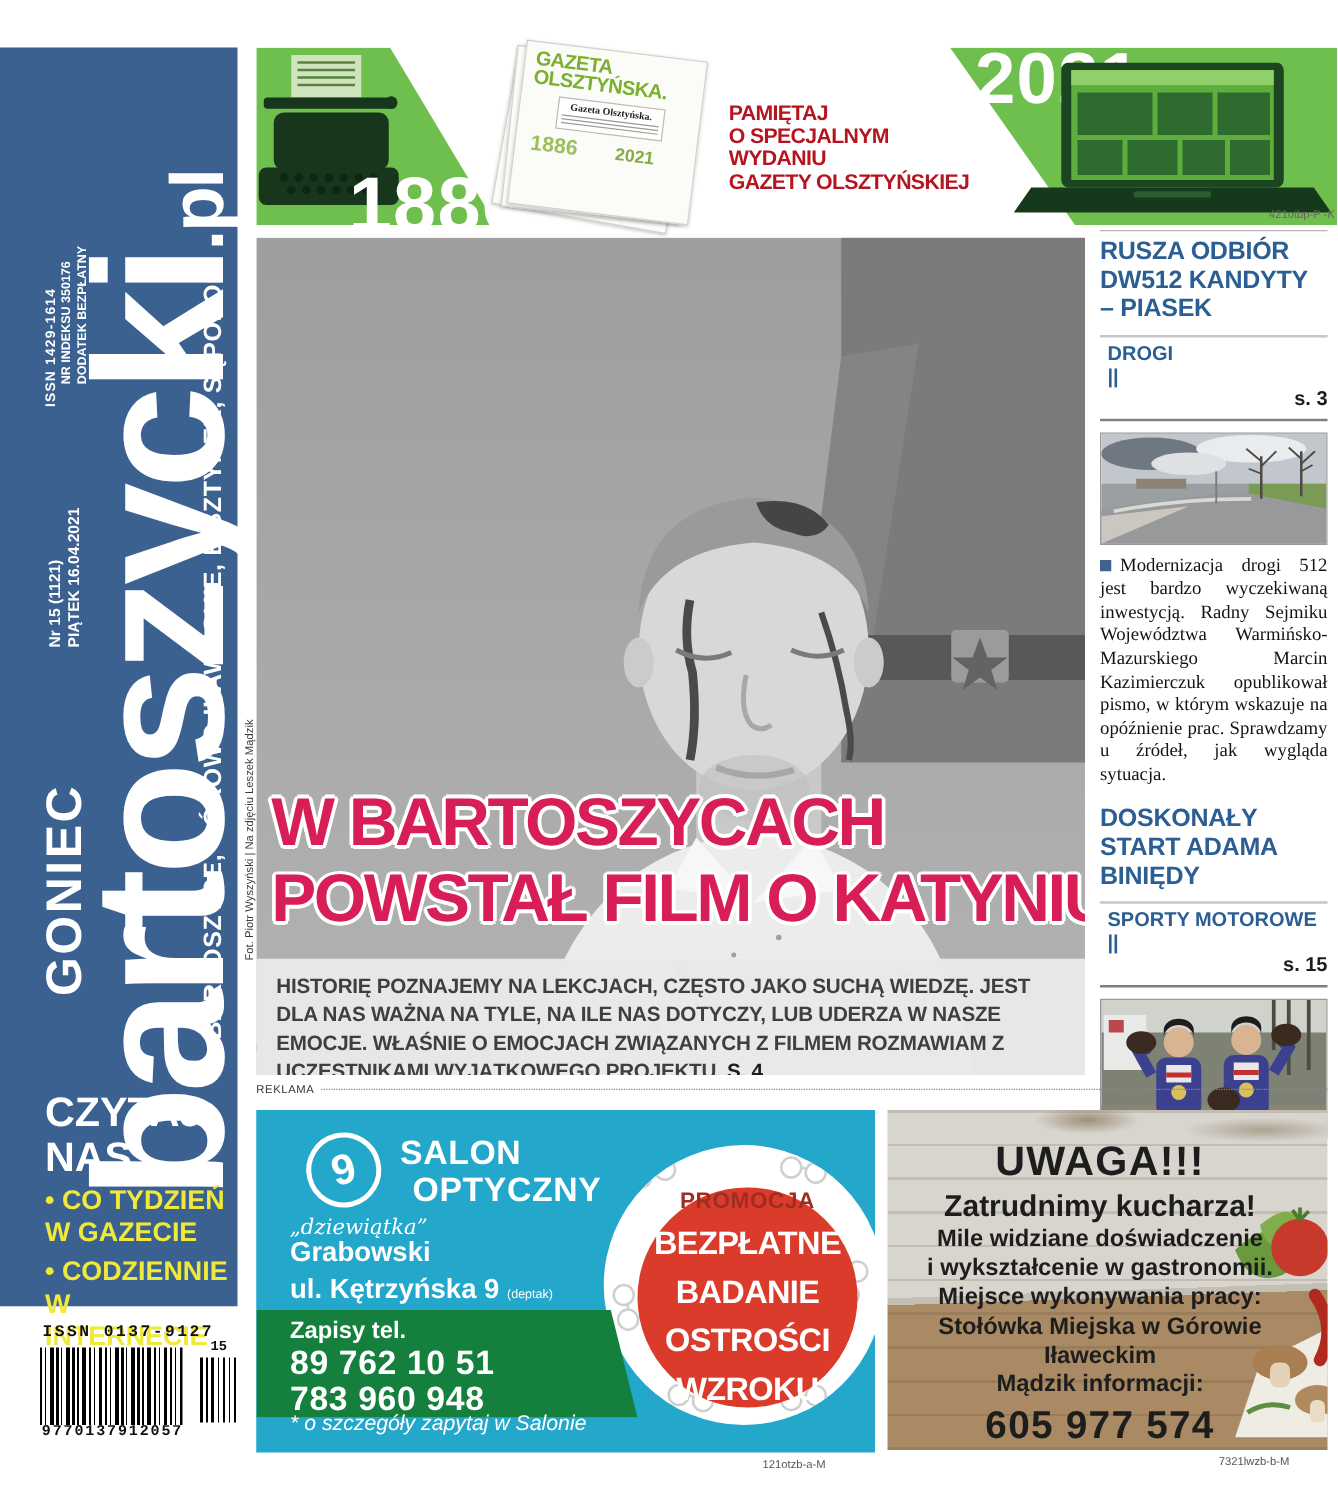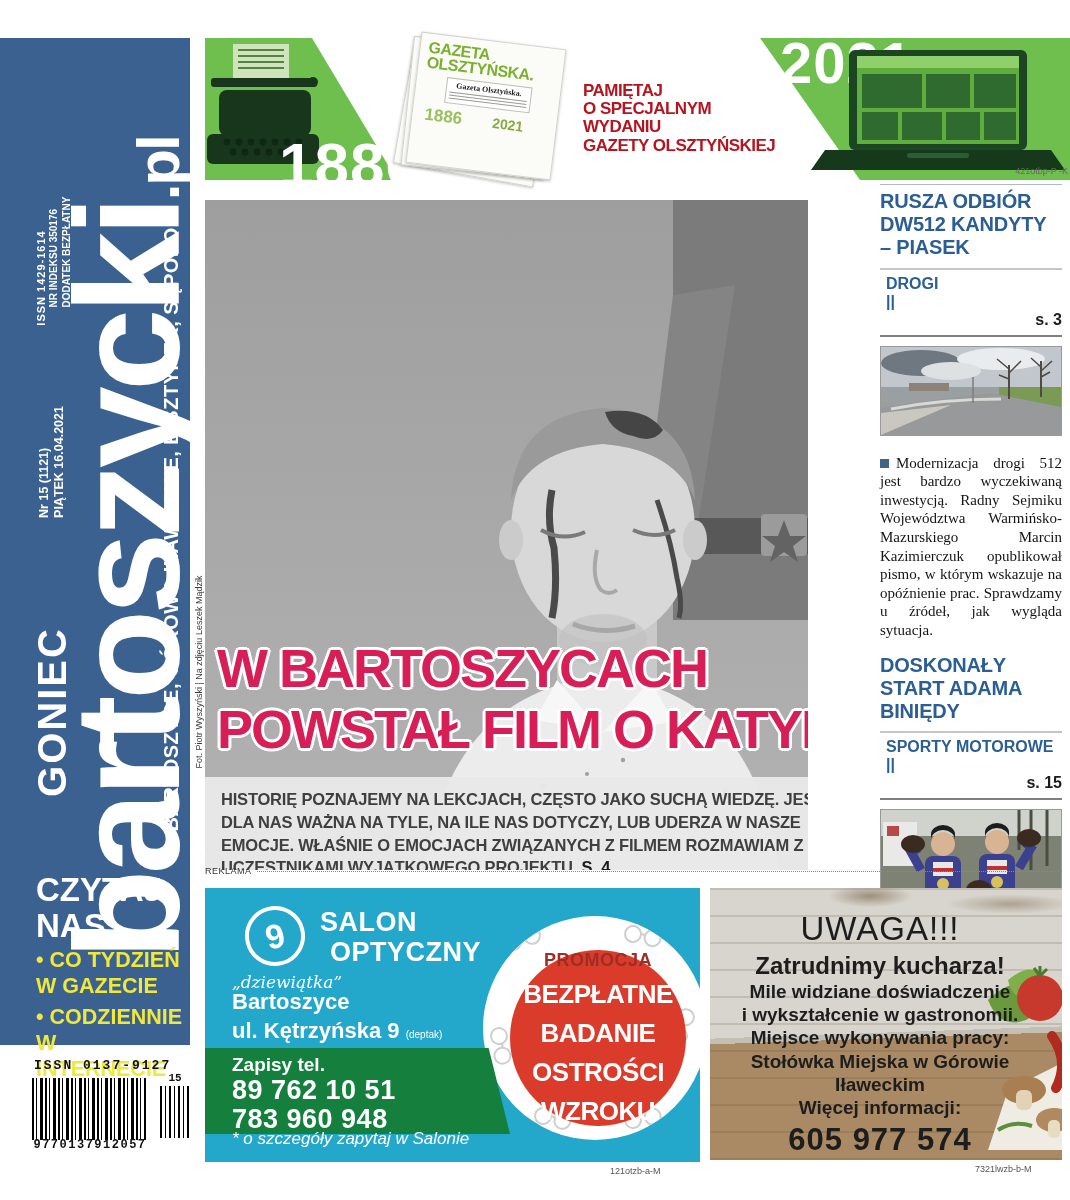--- a/index.html
+++ b/index.html
@@ -59,21 +59,21 @@
   .np-title{color:#7ab02e;font-weight:800;font-size:16px;line-height:.95;letter-spacing:-.5px;}
   .np-clip{margin:5px 0 0 22px;width:78px;background:#fff;border:1px solid #bdbdb6;padding:2px 3px;}
   .np-clip-title{font-family:"Liberation Serif",serif;font-weight:700;font-size:8px;color:#222;text-align:center;}
   .np-line{height:1px;background:#9b9b94;margin:2px 0;}
   .np-years{margin-top:4px;margin-left:4px;font-weight:800;}
   .np-y1{color:#9cc05c;font-size:17px;}
   .np-y2{color:#86a943;font-size:14px;margin-left:26px;}
   .rule-top-right{position:absolute;left:880px;top:184px;width:182px;height:1px;background:#b8b8b8;}
 
   
-  .main-photo{position:absolute;left:205px;top:200px;width:603px;height:670px;overflow:hidden;text-decoration:underline;}
+  .main-photo{position:absolute;left:205px;top:190px;width:663px;height:670px;overflow:hidden;text-decoration:underline;}
   .photo-credit{position:absolute;left:199px;top:672px;transform:translate(-50%,-50%) rotate(-90deg);
                 font-size:9px;color:#3c3c3c;white-space:nowrap;}
   .headline{position:absolute;left:12px;top:438px;color:#d81e56;font-weight:800;
             font-size:54px;line-height:1.13;letter-spacing:-2px;white-space:nowrap;
             text-shadow:-2px -2px 0 #fff,2px -2px 0 #fff,-2px 2px 0 #fff,2px 2px 0 #fff,0 3px 0 #fff,3px 0 0 #fff,-3px 0 0 #fff,0 -3px 0 #fff;}
   .standfirst{position:absolute;left:0;top:577px;width:663px;height:93px;background:rgba(232,232,232,.97);
               box-sizing:border-box;padding:11px 16px;color:#3f3f3f;font-weight:700;
               font-size:16.5px;line-height:1.38;letter-spacing:-.2px;}
   .standfirst b{color:#1c1c1c;font-weight:800;}
 
@@ -81,21 +81,21 @@
   .rightcol{position:absolute;left:880px;top:190px;width:182px;}
   .rc-title{color:#2b5e92;font-weight:800;font-size:20px;line-height:1.16;letter-spacing:-.2px;margin:0 0 8px 0;}
   .rc-rule-a{height:2px;background:#c6c6c6;}
   .rc-rule-b{height:2px;background:#7f7f7f;}
   .kicker{display:flex;align-items:baseline;padding:5px 0 6px 0;font-size:16px;font-weight:700;flex-direction:column;}
   .kicker .kc{color:#2b5e92;}
   .kicker .sep{color:#2b5e92;margin-left:6px;font-weight:800;}
   .kicker .pg{margin-left:auto;color:#1c1c1c;font-weight:800;}
   .rc-photo{margin:9px 0 8px 0;border:1px solid #999;display:block;}
   .rc-body{font-family:"Liberation Serif",serif;font-size:15px;line-height:1.24;text-align:justify;
-           color:#141414;margin:18px 0 14px 0;}
+           color:#141414;margin:8px 0 14px 0;}
   .sq-bullet{display:inline-block;width:9px;height:9px;background:#41638b;margin-right:7px;}
 
   
   .reklama-row{position:absolute;left:205px;top:866px;width:857px;display:flex;align-items:center;}
   .reklama-label{font-size:9px;color:#333;letter-spacing:.5px;}
   .reklama-dots{flex:1;border-bottom:1px dotted #888;margin-left:5px;height:1px;}
 
   
   .ad-left{position:absolute;left:205px;top:888px;width:495px;height:274px;background:#23a7cb;overflow:hidden;}
   .opt-logo{position:absolute;left:40px;top:18px;width:52px;height:52px;border:4px solid #fff;border-radius:50%;
@@ -120,21 +120,21 @@
   .code-tag{position:absolute;font-size:9px;color:#555;}
 
   
   .ad-right{position:absolute;left:710px;top:888px;width:352px;height:272px;overflow:hidden;
             background:linear-gradient(178deg,#d8d5ce 0 53%,#c4bfb4 53% 55%,#a98a64 55% 100%);}
   .wood-lines{position:absolute;inset:0;background:repeating-linear-gradient(180deg,rgba(80,60,40,.16) 0 2px,transparent 2px 27px);}
   .smudge{position:absolute;left:0;top:0;width:352px;height:40px;
           background:radial-gradient(60px 16px at 160px 8px,rgba(110,85,55,.55),transparent 70%),
                      radial-gradient(90px 14px at 300px 16px,rgba(110,85,55,.4),transparent 70%);}
   .cant-text{position:absolute;left:0;top:0;width:340px;text-align:center;color:#1d1d1d;}
-  .cant-uwaga{margin-top:22px;font-size:33px;font-weight:400;letter-spacing:1px;}
+  .cant-uwaga{margin-top:22px;font-size:33px;font-weight:700;letter-spacing:1px;}
   .cant-sub{font-size:24px;font-weight:800;margin-top:4px;}
   .cant-line{font-size:19px;font-weight:700;line-height:1.22;}
   .cant-phone{font-size:31px;font-weight:800;margin-top:3px;letter-spacing:1px;}
 
   svg{display:block;}
 </style>
 </head>
 <body>
 
 <div class="page">
@@ -433,21 +433,21 @@
     </div>
     <div class="opt-logo">
         <span>9</span>
       </div>
     <div class="opt-script">„dziewiątka”</div>
     <div class="opt-title">
       <div>SALON</div>
       <div class="l2">OPTYCZNY</div>
     </div>
     <div class="opt-addr">
-      <div>Bartoszyce</div>
+      <div>Grabowski</div>
       <div><span>ul. Kętrzyńska 9</span> <span class="note">(deptak)</span></div>
     </div>
     <div class="opt-redband">
       <div class="opt-zapisy">Zapisy tel.</div>
       <div class="opt-phone">89 762 10 51</div>
       <div class="opt-phone">783 960 948</div>
     </div>
     <div class="opt-foot">* o szczegóły zapytaj w Salonie</div>
   </div>
   <div class="code-tag" style="left:610px;top:1166px;">121otzb-a-M</div>
@@ -468,20 +468,20 @@
       <rect x="80" y="180" width="12" height="18" rx="5" fill="#e8dcc2"></rect>
       <path d="M30,190 q16,-10 34,-4" stroke="#5c8f3c" stroke-width="4" fill="none"></path>
     </svg>
     <div class="cant-text">
       <div class="cant-uwaga">UWAGA!!!</div>
       <div class="cant-sub">Zatrudnimy kucharza!</div>
       <div class="cant-line">Mile widziane doświadczenie</div>
       <div class="cant-line">i wykształcenie w gastronomii.</div>
       <div class="cant-line">Miejsce wykonywania pracy:</div>
       <div class="cant-line">Stołówka Miejska w Górowie Iławeckim</div>
-      <div class="cant-line">Więcej informacji:</div>
+      <div class="cant-line">Mądzik informacji:</div>
       <div class="cant-phone">605 977 574</div>
 
     </div>
   </div>
   <div class="code-tag" style="left:975px;top:1164px;">7321lwzb-b-M</div>
 
 </div>
 
 </body></html>

